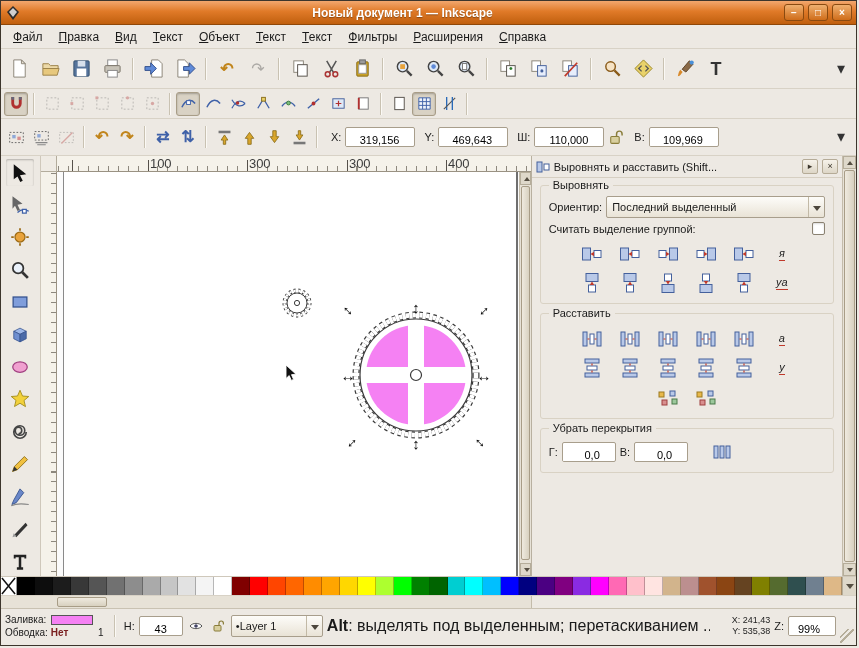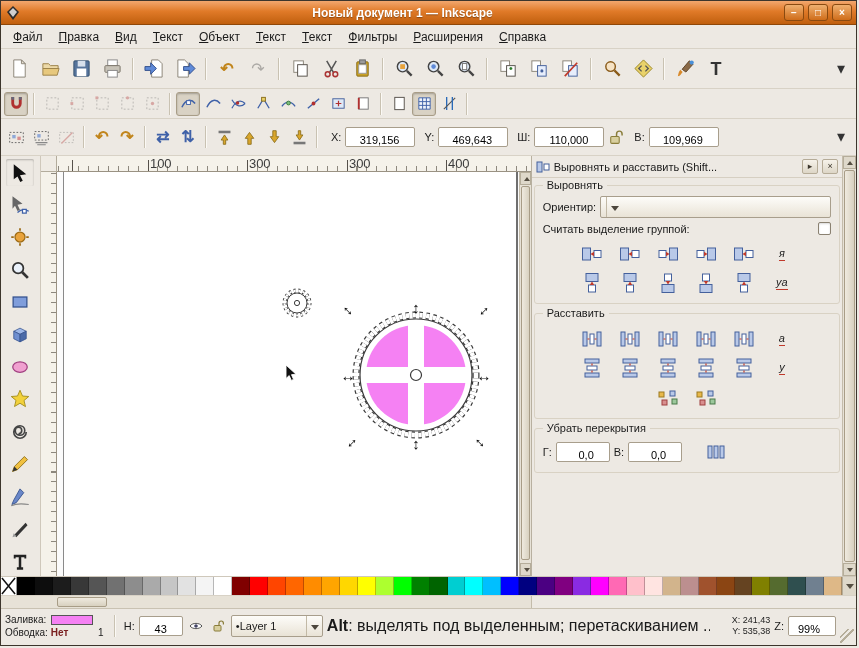--- a/index.html
+++ b/index.html
@@ -64,21 +64,21 @@
   .vthumb{position:absolute;left:1px;right:1px;top:14px;height:374px;background:linear-gradient(90deg,#efeadf,#d8d1c0);border:1px solid #a89d87;border-radius:2px}
   .sbtn-v{position:absolute;left:0;right:0;height:13px;background:#ded8ca;border:1px solid #b5ad9a}
   .sbtn-v::after{content:"";position:absolute;left:3px;border-left:3px solid transparent;border-right:3px solid transparent}
   .sbtn-v.up{top:0}.sbtn-v.up::after{top:4px;border-bottom:4px solid #554e42}
   .sbtn-v.down{bottom:0}.sbtn-v.down::after{top:4px;border-top:4px solid #554e42}
   
   .dock{width:312px;border-left:1px solid #b8b0a0;display:flex;flex-direction:column;background:#ede9e3;overflow:hidden}
   .dock-title{display:flex;align-items:center;gap:4px;padding:3px 4px;border-bottom:1px solid #d6cfc2}
   .dock-title-text{flex:1;font-size:11px;white-space:nowrap;overflow:hidden}
   .dock-btn{width:16px;height:15px;border:1px solid #b5ab97;background:linear-gradient(#f6f2ea,#ddd6c7);border-radius:2px;font-size:9px;line-height:13px;text-align:center;color:#3c362c}
-  .frame{border:1px solid #d9d2c4;border-radius:3px;margin:7px 2px 2px;padding:8px 4px 5px;position:relative}
+  .frame{border:1px solid #d9d2c4;border-radius:3px;margin:7px 8px 2px;padding:8px 4px 5px;position:relative}
   .frame-label{position:absolute;top:-7px;left:8px;background:#ede9e3;padding:0 4px;font-size:11px}
   .row{display:flex;align-items:center;gap:4px;padding:2px 4px}
   .combo{flex:1;display:flex;align-items:center;height:22px;border:1px solid #a89e8c;border-radius:2px;background:linear-gradient(#fdfcf9,#e9e3d6);padding-left:5px}
   .combo-text{flex:1;white-space:nowrap;overflow:hidden;font-size:11px}
   .combo-arrow{width:16px;height:100%;border-left:1px solid #c2b9a6;position:relative}
   .combo-arrow::after{content:"";position:absolute;left:4px;top:9px;border-left:4px solid transparent;border-right:4px solid transparent;border-top:5px solid #4c463c}
   .checkbox{width:13px;height:13px;border:1px solid #8a8171;background:#fff;border-radius:2px;box-shadow:inset 0 1px 2px rgba(0,0,0,.15)}
   .icon-grid{display:grid;grid-template-columns:repeat(6,35px);gap:3px;justify-content:center;margin:4px 0 2px}
   .icon-grid.two{grid-template-columns:repeat(2,35px)}
   .mini{width:35px;height:26px;border:1px solid transparent;border-radius:2px;background:transparent;display:flex;align-items:center;justify-content:center}
@@ -634,20 +634,21 @@
         <span class="dock-title-text">Выровнять и расставить (Shift...</span>
         <button class="dock-btn">▸</button>
         <button class="dock-btn">×</button>
       </div>
 
       <div class="frame">
         <span class="frame-label">Выровнять</span>
         <div class="row">
           <span>Ориентир:</span>
           <span class="combo">
+            <span class="combo-text">Последний выделенный</span>
             <span class="combo-arrow"></span>
           </span>
         </div>
         <div class="row" style="justify-content:space-between">
           <span>Считать выделение группой:</span>
           <span class="checkbox"></span>
         </div>
         <div class="icon-grid" id="align-grid">
             <button class="mini">
               <svg viewBox="0 0 22 18">

